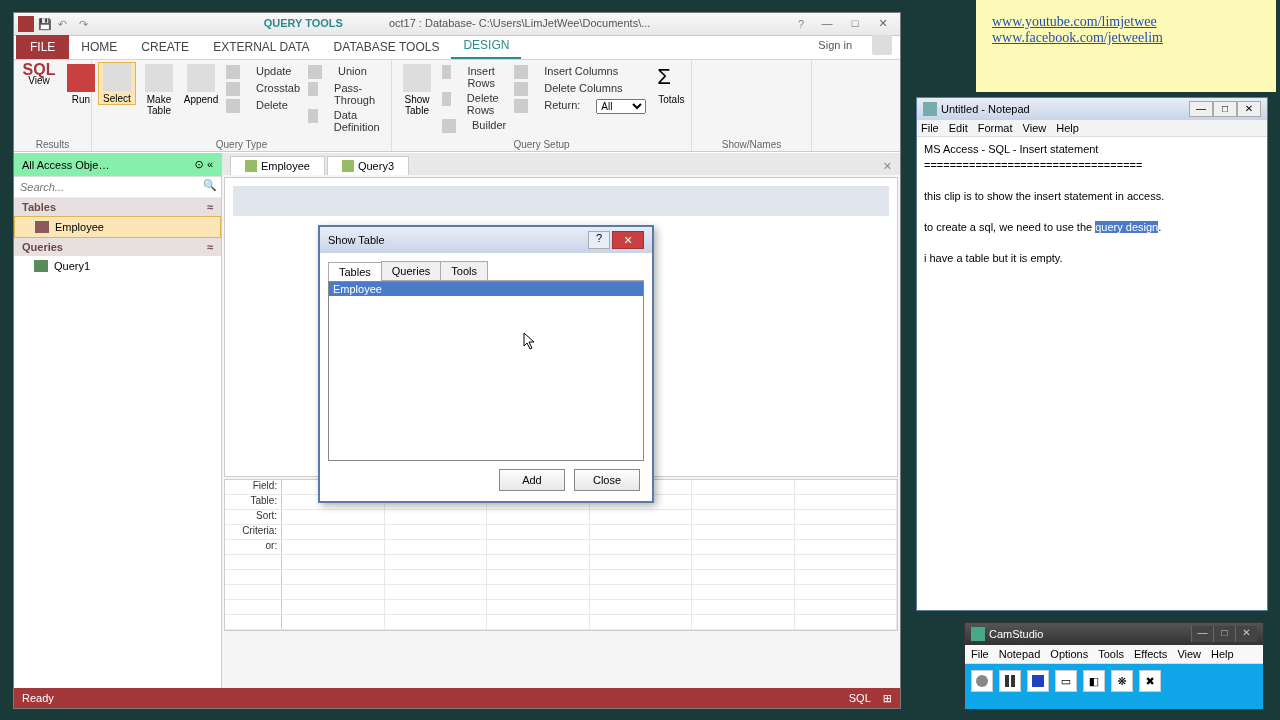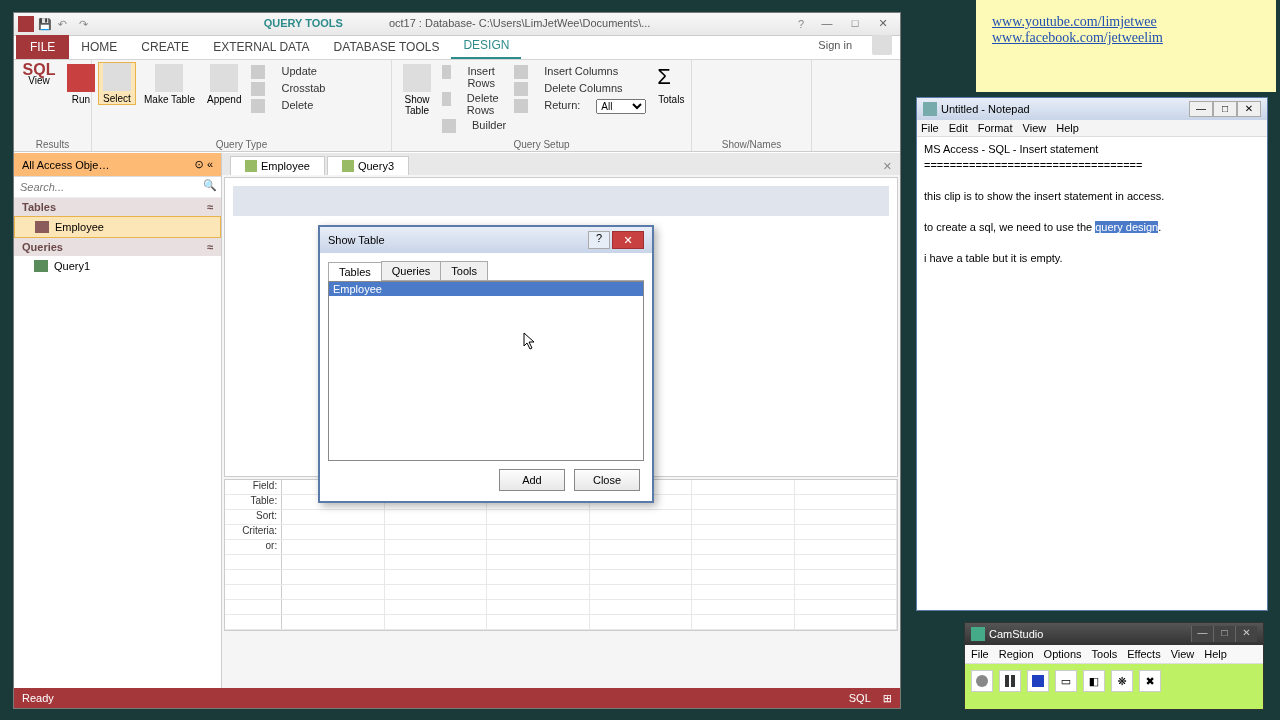--- a/index.html
+++ b/index.html
@@ -29,21 +29,21 @@
 .rg-bigbtn { display: flex; flex-direction: column; align-items: center; padding: 2px 4px; min-width: 38px; }
 .rg-bigbtn .ic { width: 28px; height: 28px; background: #ddd; margin-bottom: 2px; }
 .rg-bigbtn .lbl { font-size: 10px; text-align: center; line-height: 11px; }
 .rg-smallbtn { display: flex; align-items: flex-start; gap: 16px; padding: 1px 2px; font-size: 10px; color: #333; }
 .rg-smallbtn .ic { width: 14px; height: 14px; background: #ccc; }
 .rg-stack { display: flex; flex-direction: column; gap: 1px; padding-top: 2px; }
 .highlighted-btn { background: #fce5b6; border: 1px solid #e8b34a; padding: 0 3px; }
 
 
 .nav-pane { position: absolute; left: 0; top: 140px; width: 208px; bottom: 20px; background: #fff; border-right: 1px solid #ccc; }
-.nav-header { background: #fdba74; padding: 5px 8px; font-size: 15px; display: flex; align-items: center; border-bottom: 1px solid #ddd; }
+.nav-header { background: #86efac; padding: 5px 8px; font-size: 15px; display: flex; align-items: center; border-bottom: 1px solid #ddd; }
 .nav-search { padding: 2px 4px; display: flex; border-bottom: 1px solid #eee; }
 .nav-search input { flex: 1; font-style: italic; color: #999; border: none; padding: 2px; }
 .nav-section { background: #e8e0e0; padding: 3px 8px; font-size: 11px; color: #6b4848; font-weight: 600; display: flex; }
 .nav-item { padding: 4px 8px 4px 20px; display: flex; align-items: center; gap: 6px; }
 .nav-item.sel { background: #fce5b6; border: 1px solid #e8b34a; }
 .nav-item .ic { width: 14px; height: 12px; background: #8b5a5a; }
 
 
 .doc-area { position: absolute; left: 208px; top: 140px; right: 0; bottom: 20px; background: #f5f5f5; }
 .doc-tabs { height: 22px; display: flex; align-items: flex-end; background: #e8e8e8; padding-left: 8px; }
@@ -87,21 +87,21 @@
 .notepad { position: absolute; right: 12px; top: 97px; width: 352px; height: 514px; background: #fff; border: 1px solid #5a7aaa; }
 .np-title { background: linear-gradient(#e8eef8,#c8d4e8); padding: 3px 6px; display: flex; align-items: center; font-size: 12px; }
 .np-title .ic { width: 14px; height: 14px; background: #7aa; margin-right: 4px; }
 .np-title .wbtns { margin-left: auto; display: flex; }
 .np-title .wbtn { width: 24px; height: 16px; border: 1px solid #aaa; background: #f0f0f0; text-align: center; font-size: 10px; line-height: 14px; }
 .np-menu { background: #f4f4f4; padding: 2px 4px; display: flex; gap: 10px; font-size: 11px; border-bottom: 1px solid #ddd; }
 .np-body { padding: 4px 7px; font-family: Consolas, monospace; font-size: 14px; line-height: 15px; white-space: pre-wrap; }
 .np-hl { background: #4a7ac8; color: #fff; }
 
 
-.camstudio { position: absolute; right: 16px; bottom: 10px; width: 300px; height: 88px; background: #bef264; border: 1px solid #333; }
+.camstudio { position: absolute; right: 16px; bottom: 10px; width: 300px; height: 88px; background: #0ea5e9; border: 1px solid #333; }
 .cs-title { background: linear-gradient(#555,#333); color: #fff; padding: 3px 6px; display: flex; align-items: center; font-size: 11px; }
 .cs-title .ic { width: 14px; height: 14px; background: #4a8; margin-right: 4px; }
 .cs-title .wbtns { margin-left: auto; display: flex; }
 .cs-title .wbtn { width: 22px; height: 16px; background: #444; color: #ccc; text-align: center; font-size: 10px; line-height: 14px; border-left: 1px solid #666; }
 .cs-menu { padding: 3px 6px; display: flex; gap: 10px; font-size: 11px; background: #f8f8f8; border-bottom: 1px solid #ddd; }
 .cs-tools { padding: 6px; display: flex; gap: 6px; align-items: center; }
 .cs-tb { width: 22px; height: 22px; border: 1px solid #ccc; background: #fff; display:flex; align-items:center; justify-content:center;}
 .rec-c { width:12px;height:12px;background:#888;border-radius:50%;}
 .pause-b { display:flex; gap:2px;} .pause-b span{width:4px;height:12px;background:#333;}
 .stop-b { width:12px;height:12px;background:#2040c0;}
@@ -180,20 +180,34 @@
             </div>
           <div class="rg-smallbtn">
               <div class="ic"></div>
               <span>Crosstab</span>
             </div>
           <div class="rg-smallbtn">
               <div class="ic"></div>
               <span>Delete</span>
             </div>
         </div>
+        <div class="rg-stack">
+          <div class="rg-smallbtn">
+              <div class="ic"></div>
+              <span>Union</span>
+            </div>
+          <div class="rg-smallbtn">
+              <div class="ic"></div>
+              <span>Pass-Through</span>
+            </div>
+          <div class="rg-smallbtn">
+              <div class="ic"></div>
+              <span>Data Definition</span>
+            </div>
+        </div>
       </div>
       <div class="ribbon-group-label">Query Type</div>
     </div>
     <div class="ribbon-group" style="width:300px">
       <div class="rg-row">
         <div class="rg-bigbtn">
             <div class="ic"></div>
             <div class="lbl">Show
 Table</div>
           </div>
@@ -443,21 +457,21 @@
     <div class="ic"></div>
     <span>CamStudio</span>
     <div class="wbtns">
       <div class="wbtn">—</div>
       <div class="wbtn">□</div>
       <div class="wbtn">✕</div>
     </div>
   </div>
   <div class="cs-menu">
     <span>File</span>
-    <span>Region</span>
+    <span>Notepad</span>
     <span>Options</span>
     <span>Tools</span>
     <span>Effects</span>
     <span>View</span>
     <span>Help</span>
   </div>
   <div class="cs-tools">
     <div class="cs-tb">
         <div class="rec-c"></div>
       </div>

